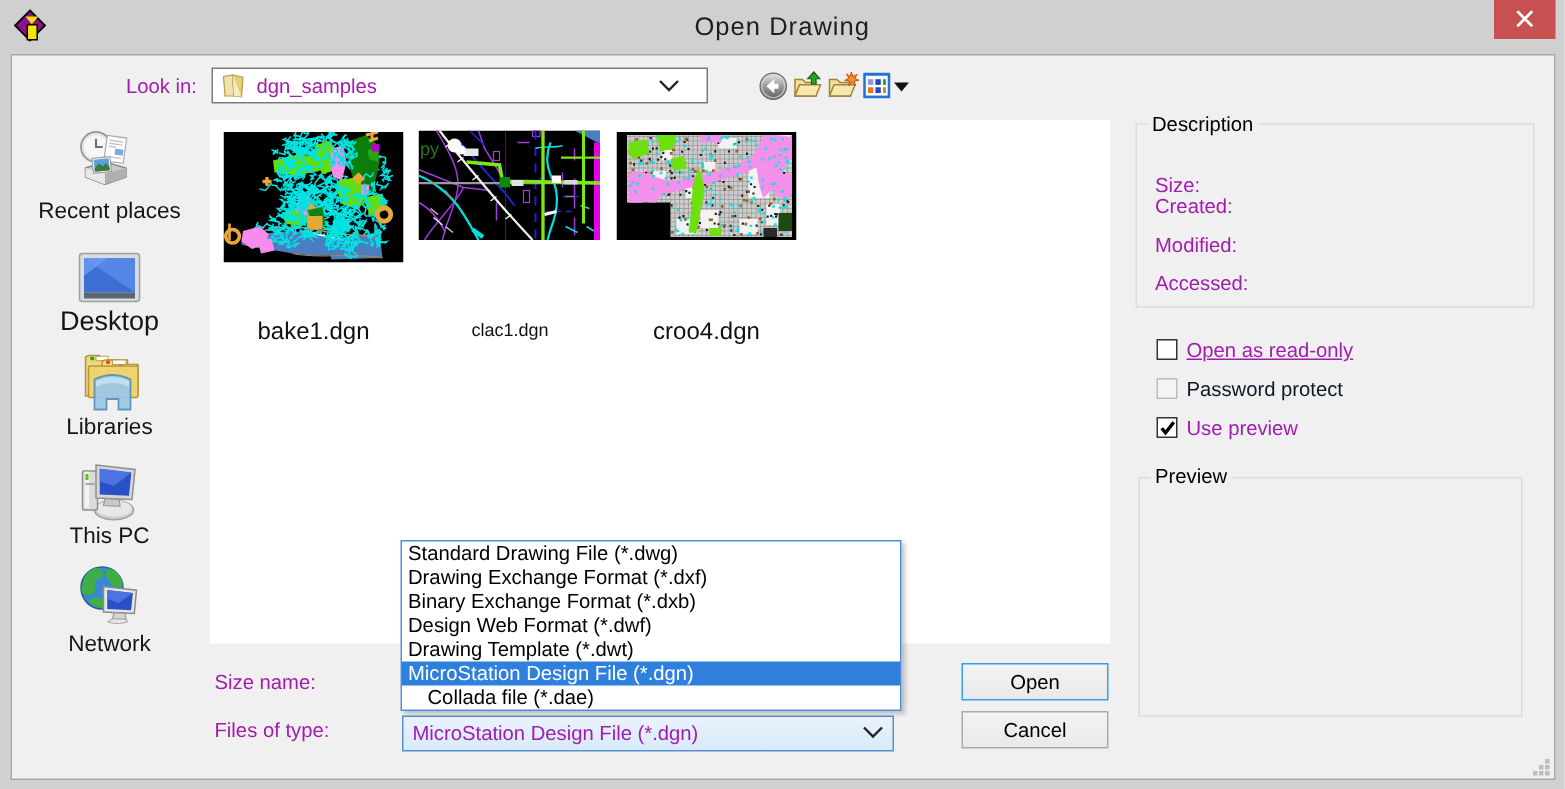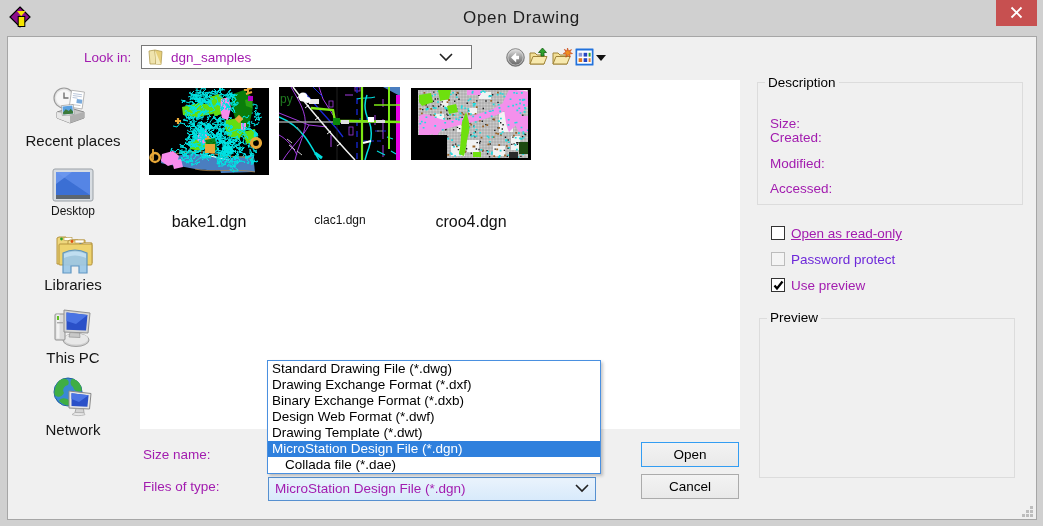--- a/index.html
+++ b/index.html
@@ -131,21 +131,21 @@
   <path d="M7,25 C10,28 14,30 18,29.5 C19,26 17,23 13,22.5 C10,22 8,23 7,25 Z" fill="#3fae44"></path>
   <g>
     <path d="M17,15 L39,17.5 L37.5,33 L17,32 Z" fill="#e6e6e6" stroke="#8a8a8a" stroke-width="1"></path>
     <path d="M19.5,17.3 L36.6,19.3 L35.4,30.8 L19.5,30 Z" fill="#2a50c8"></path>
     <path d="M19.5,17.3 L36.6,19.3 L27,26 L19.5,23 Z" fill="#4a74e4"></path>
     <path d="M24,32.5 L23,36.5 L32,37 L31.5,33 Z" fill="#d4d4d4" stroke="#9a9a9a" stroke-width="0.8"></path>
     <path d="M20,38.5 C23,40 29,40 33,38.7 L32,36.8 L23,36.5 Z" fill="#e8e8e8" stroke="#aaa" stroke-width="0.7"></path>
   </g>
 </svg>
 <div class="abs" style="left:3px;top:132px;width:140px;text-align:center;font-size:15px;color:#151515;">Recent places</div>
-<div class="abs" style="left:3px;top:204px;width:140px;text-align:center;font-size:12px;color:#151515;">Desktop</div>
+<div class="abs" style="left:3px;top:204px;width:140px;text-align:center;font-size:18px;color:#151515;">Desktop</div>
 <div class="abs" style="left:3px;top:276px;width:140px;text-align:center;font-size:15px;color:#151515;">Libraries</div>
 <div class="abs" style="left:3px;top:349px;width:140px;text-align:center;font-size:15px;color:#151515;">This PC</div>
 <div class="abs" style="left:3px;top:421px;width:140px;text-align:center;font-size:15px;color:#151515;">Network</div>
 
 <div class="abs" style="left:140px;top:80px;width:600px;height:349px;background:#fff;"></div>
 <svg class="abs" style="left:149px;top:88px" width="120" height="87">
     <rect width="120" height="87" fill="#000"></rect>
     <path d="M69,5l-2,1L67,3l-2,-2L67,3l0,1L65,4l-0,-1L67,4M81,43l-1,2L83,42l-2,1L82,39l1,0L82,42M87,24l2,-1L85,25l1,1L82,22l1,-0L86,24l-1,-1L86,26l1,-2L87,28M69,32l2,1L66,31l1,1L67,32l-1,-1L64,29M47,53l-0,2L45,54l-1,0L45,52l2,-0L43,53l0,-2L40,57l1,1L36,54M58,7l-1,0L59,7l-2,2L63,8l-1,-1L65,10l1,1L62,7M87,44l-1,1L90,46l1,0L91,44l-2,-1L94,44l2,1L89,47l2,2L88,44M40,29l-1,1L45,30l0,0L49,27l1,1L53,30M73,25l0,-2L74,24l0,-1L72,23l1,-1L69,20l-2,-1L73,23l-1,2L75,21M66,29l-2,-0L68,26l1,1L68,26l-0,-1L72,23l-1,-0L75,21M58,18l1,1L61,15l0,-2L58,17l-1,-0L54,18M61,49l-0,2L58,45l1,1L61,44l-0,-1L63,45M47,7l-2,0L48,9l-1,2L48,11l0,1L44,9l2,-1L42,6l-0,0L42,7M63,53l-1,-1L65,51l2,2L66,51l0,-2L62,52M64,30l2,-1L68,33l1,0L65,35l-2,1L69,37M52,38l1,-1L49,41l-1,1L47,39l-1,2L51,39M39,37l-1,2L35,36l1,0L31,35l1,-1L28,39l0,-0L24,38M38,23l-1,-2L42,21l-0,0L44,24l1,2L41,27M78,50l1,-0L75,53l-1,-1L77,55l-2,-0L79,54M46,52l-1,-2L45,54l1,2L42,53l-0,2L40,54l-2,2L40,57M45,54l-1,1L41,55l-2,2L41,58l-0,0L38,55l2,1L41,56M46,26l1,-2L50,27l1,-1L54,27l-1,1L55,28l-1,0L54,30l-1,-1L53,32M77,36l-1,-0L77,35l-1,-2L80,37l-1,1L80,38l-1,-1L83,39M37,17l-0,2L38,19l-0,-0L39,20l2,1L36,22l-1,1L39,24M72,28l-0,1L70,31l0,2L71,34l1,0L75,35l2,1L78,35l-1,1L78,34M76,31l1,-1L73,31l-2,-1L72,34l-1,-0L71,31l-2,1L69,31l2,-2L68,33M82,34l1,1L77,33l1,0L81,32l-1,-0L82,30l1,-0L78,29M45,28l2,0L49,29l-0,1L50,26l-1,-0L48,24M54,50l-1,-2L56,52l2,-1L51,52l1,1L53,54l-2,-1L57,52M43,39l-1,-1L47,39l1,1L48,42l0,2L45,41l-0,2L45,43l1,-1L42,44M72,20l2,1L73,17l-1,0L72,16l1,-2L70,19l1,1L75,20l2,-1L74,22M78,32l0,-1L78,34l-1,-0L75,37l1,-1L78,38l-0,-1L78,37M49,19l-2,2L51,17l-0,1L48,19l-0,1L49,20l1,-1L46,18l0,-0L46,17M75,21l-1,1L74,20l2,1L73,22l-1,0L70,23l2,1L72,24l-1,1L70,23M43,6l-1,1L43,8l0,-0L43,10l-2,2L42,8M61,47l1,-1L61,47l-2,-1L64,51l0,0L64,50l2,-1L67,49M67,26l1,2L68,27l1,-1L65,25l-2,-0L62,22l-1,1L63,20l1,2L65,20M77,37l-2,-1L80,34l-1,-2L77,33l1,2L79,33l-1,-0L79,33l-0,0L77,33M82,42l2,1L80,39l2,1L81,42l1,-0L79,39l-1,0L80,42l-2,-1L81,42M53,39l-1,2L52,40l-0,-1L55,41l-0,0L53,44M87,38l0,0L87,35l-2,-1L87,35l2,-0L84,33l1,1L79,34l-0,-1L78,30M80,10l2,-1L81,7l-0,-0L83,7l-1,0L83,4M75,11l-0,2L73,13l-1,-1L73,15l-0,-1L74,19M64,22l2,1L66,21l-0,1L71,19l-0,2L70,18l1,1L69,21l-1,2L66,25M53,9l-2,-1L50,12l-2,1L53,16l-0,-2L51,16l0,2L49,18M69,50l-2,1L72,47l1,-0L76,50l1,-0L72,51l-2,1L74,54M51,23l1,-1L49,23l-0,1L46,24l-1,1L46,24M60,39l-1,-0L64,40l1,-0L62,41l-1,-0L60,43l0,0L60,41M88,19l1,1L87,16l1,1L91,19l-1,1L95,21l-1,1L92,19l-1,-2L94,20M69,6l-1,2L64,5l-1,1L63,4l0,-1L66,4l2,2L63,6M58,65l1,-1L57,62l-0,1L59,64l-0,-1L60,61M47,47l1,2L49,48l-2,2L45,46l-1,-2L46,49l-1,-0L49,52l-1,-0L46,55M46,66l2,1L45,65l1,2L45,66l0,2L47,68M57,59l1,-2L56,62l2,-1L58,62l-2,1L57,60M67,58l-2,-1L69,61l-1,1L73,63l1,-1L73,64l0,-1L76,66l0,1L80,70M47,65l-1,-1L42,67l1,0L39,64l1,0L42,64M47,52l1,0L42,54l-2,-0L42,58l-0,2L41,59l0,-2L37,56l0,-1L35,57M100,53l1,-2L100,53l0,1L101,55l-0,1L100,58l-1,-1L100,60M55,68l1,-2L59,65l1,0L55,67l-1,-2L56,67l1,1L55,69l0,-1L57,72M75,42l-1,0L75,44l-1,-0L71,43l0,1L72,44l1,1L72,45l1,2L68,44M61,41l-1,1L62,40l-1,-0L57,42l1,1L56,41M74,37l-2,-2L71,39l0,-0L70,38l-1,-2L68,38M81,55l-0,0L82,52l-1,-1L78,51l-2,1L76,49l1,0L73,49l-2,1L76,51M43,35l0,1L46,35l-2,-1L45,32l1,2L48,33M45,64l-2,1L45,64l1,-2L47,62l-1,1L48,62M61,68l-1,-1L64,67l1,-1L65,68l1,1L67,68l0,1L67,71l1,-1L68,74M44,50l-1,-2L47,51l-1,-1L46,47l-2,0L48,51l2,1L47,51M42,67l-0,-1L44,65l2,-1L40,63l-1,-1L42,63l0,-1L41,62l-0,-1L40,61M76,62l0,-0L74,61l2,0L72,64l1,2L69,61l1,-1L67,62l0,1L69,59M60,39l1,0L63,40l-1,-1L64,40l2,-0L61,38l-2,1L59,35l1,2L55,37M42,46l-1,1L39,45l-1,-0L41,47l-1,-0L41,49l-0,0L39,51l-0,1L37,53M62,68l-0,0L62,67l1,-1L66,69l1,0L64,70l1,-1L60,72M86,44l2,-1L83,43l-2,-2L82,42l2,-1L82,40l1,1L78,43l-1,1L81,41M82,39l2,-2L81,40l2,0L79,37l-1,-2L78,39l0,-2L76,40l0,1L79,40M75,60l-1,-0L74,61l2,-2L75,58l2,0L76,58l1,2L75,58M55,35l1,1L54,36l-2,0L56,35l1,-0L59,33M82,57l-0,-1L78,59l-2,2L74,57l0,-1L74,60M85,41l1,-1L88,38l-0,-0L91,37l-1,1L95,36l-1,-2L94,38M65,50l-2,1L66,48l-0,1L64,49l1,-1L63,46M100,44l-1,1L96,45l-1,0L98,48l-2,1L100,45M62,48l-0,-1L58,45l-1,-1L57,42l2,-2L56,41l2,-2L53,41l-1,0L55,42M82,70l-0,2L78,72l1,1L78,70l-2,0L76,68M93,65l-1,-1L95,66l1,-1L93,70l0,-0L93,69l2,-2L97,66l-0,-0L96,67M65,55l-0,1L69,56l1,1L67,58l-0,2L65,62M43,38l2,-1L42,36l-1,-2L46,36l-1,1L43,39M77,37l-1,1L74,41l1,0L76,41l-2,1L79,38l1,-0L79,39l1,-1L81,39M97,51l1,-1L97,51l-1,-1L96,51l2,-1L99,49l0,-2L98,51l-0,-1L96,49M43,68l2,1L42,71l-1,-1L46,73l2,-0L51,73l-0,-1L47,72l-1,0L48,69M91,58l-0,2L91,61l-1,-0L93,63l0,-2L94,60l-1,2L94,62M81,38l-1,2L80,40l0,0L82,38l-1,-0L78,36M67,56l-1,-0L64,59l0,0L65,61l0,-0L65,61l-2,-0L61,60l1,1L59,63M76,44l0,1L78,46l1,0L79,43l1,-2L82,41l-2,-1L86,38l-0,1L83,39M95,65l0,0L97,67l-0,2L102,67l0,1L101,67l1,-1L105,68l-1,-1L105,72M96,69l-0,-0L98,71l1,-1L99,74l2,-0L100,74l-1,-2L98,76M97,37l-1,1L99,39l-1,-2L97,39l-2,2L99,37l-2,-1L96,35M47,26l2,-0L43,26l-0,-1L47,29l1,2L51,27M37,23l-2,2L39,26l2,-2L38,28l-1,1L41,31l-2,-1L44,29l-1,-0L45,32M52,22l-1,-2L55,22l-1,-1L52,22l0,1L54,24M39,29l-2,1L42,29l-1,-1L39,27l1,2L37,25l-2,1L35,26M53,13l1,2L53,11l1,1L57,13l-1,2L61,12M47,21l2,1L46,23l1,1L49,25l0,0L50,27l-2,1L49,30l0,-1L52,28M58,21l-2,0L55,21l0,-0L58,21l1,1L54,21l1,0L53,23l-2,2L49,22M60,13l1,1L56,13l-0,2L60,14l2,-0L59,16l0,1L61,18M44,16l2,1L43,13l-0,1L45,16l-1,-0L44,15l2,1L41,13l0,2L37,14M59,17l0,1L55,13l-0,-1L51,15l-2,0L49,18M42,28l1,1L43,29l2,0L40,32l0,0L40,30l1,0L42,28l1,-0L38,27M49,26l1,-0L46,25l1,1L49,24l2,0L52,24l-1,1L49,22M60,29l-2,-0L60,31l-2,1L61,28l-1,-1L62,29M59,18l1,1L57,16l1,1L59,19l-1,-1L58,17M99,47l-0,-2L97,47l1,2L102,46l0,-1L100,46l2,0L97,44M98,25l-1,0L96,25l1,-0L100,24l-0,1L102,26l0,-1L101,23M108,62l-2,1L108,64l-1,1L104,60l-1,-0L100,58M91,46l-2,0L95,47l1,0L94,44l1,-0L92,44l2,0L96,41l-1,-1L94,42M106,21l1,-1L106,20l2,1L108,17l-0,-0L104,16l-2,1L105,17M103,33l-1,2L106,36l-1,2L108,36l0,1L110,34M94,55l1,1L98,56l-1,-1L97,53l2,-1L100,52M105,24l2,-2L107,24l-1,1L107,27l1,-2L111,26l-0,-1L109,29l1,1L113,29M92,45l-1,1L94,42l-1,-2L95,44l-1,-1L90,43M93,26l-2,-2L93,26l1,1L94,27l1,1L89,26l-1,0L90,30M104,25l-2,-0L102,25l-2,-1L101,25l0,-1L99,26l2,-1L95,25M102,53l1,1L102,53l0,1L103,51l-0,-1L103,49l2,1L105,50" fill="none" stroke="#00e2e2" stroke-width="1"></path>
     <polygon points="84,6 95,2 102,8 104,20 100,38 94,48 88,44 86,30 82,16" fill="#0a7d0a"></polygon>
     <polygon points="33,19 50,15 63,17 64,26 48,29 34,27" fill="#62de10"></polygon>
@@ -269,21 +269,21 @@
 <div class="group" style="left:757px;top:82px;width:266px;height:123px;"></div>
 <div class="gtitle" style="left:765px;top:75px;">Description</div>
 <div class="lbl" style="left:770px;top:104px;margin-top:12px;">Size:</div>
 <div class="lbl" style="left:770px;top:130px;">Created:</div>
 <div class="lbl" style="left:770px;top:156px;">Modified:</div>
 <div class="lbl" style="left:770px;top:181px;">Accessed:</div>
 
 <div class="cb" style="left:771px;top:226px;"></div>
 <div class="lbl" style="left:791px;top:226px;text-decoration:underline;">Open as read-only</div>
 <div class="cb" style="left:771px;top:252px;border-color:#bcbcbc;background:#f4f4f4;"></div>
-<div class="lbl" style="left:791px;top:252px;color:#6d28d9;text-align:center;">Password protect</div>
+<div class="lbl" style="left:791px;top:252px;color:#0f172a;text-align:center;">Password protect</div>
 <div class="cb" style="left:771px;top:278px;"></div>
 <svg class="abs" style="left:772px;top:279px" width="13" height="13">
     <path d="M2.5,6.5 L5,9.5 L10.5,2.5" fill="none" stroke="#000" stroke-width="2.3"></path>
   </svg>
 <div class="lbl" style="left:791px;top:278px;">Use preview</div>
 
 <div class="group" style="left:759px;top:318px;width:256px;height:160px;"></div>
 <div class="gtitle" style="left:767px;top:310px;">Preview</div>
 
 <div class="lbl" style="left:143px;top:447px;">Size name:</div>

